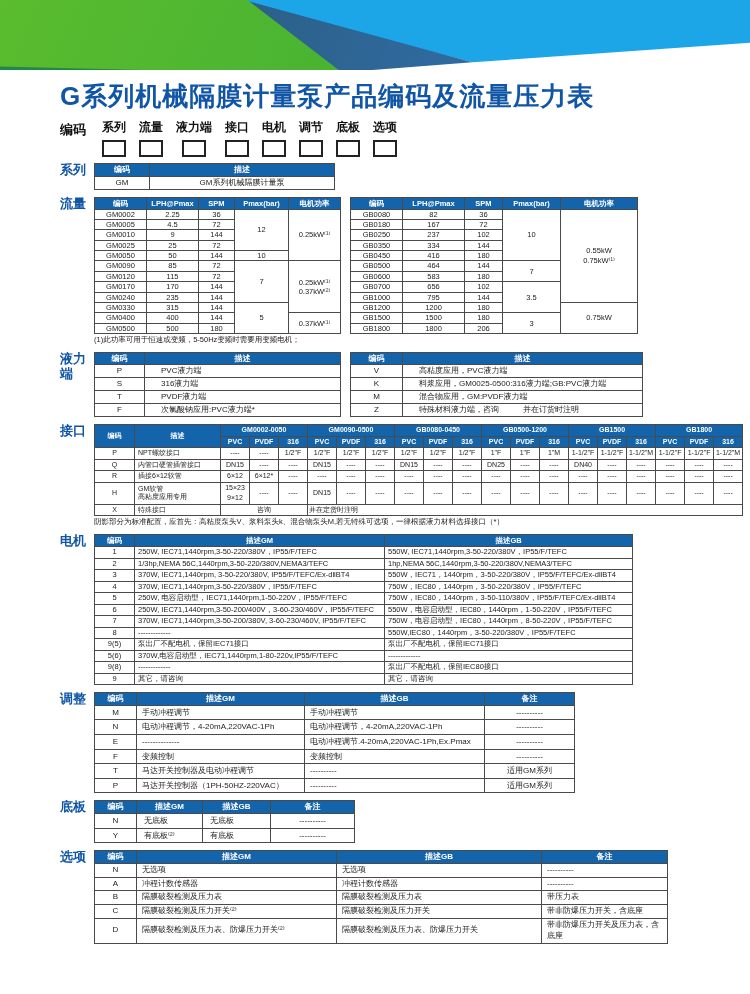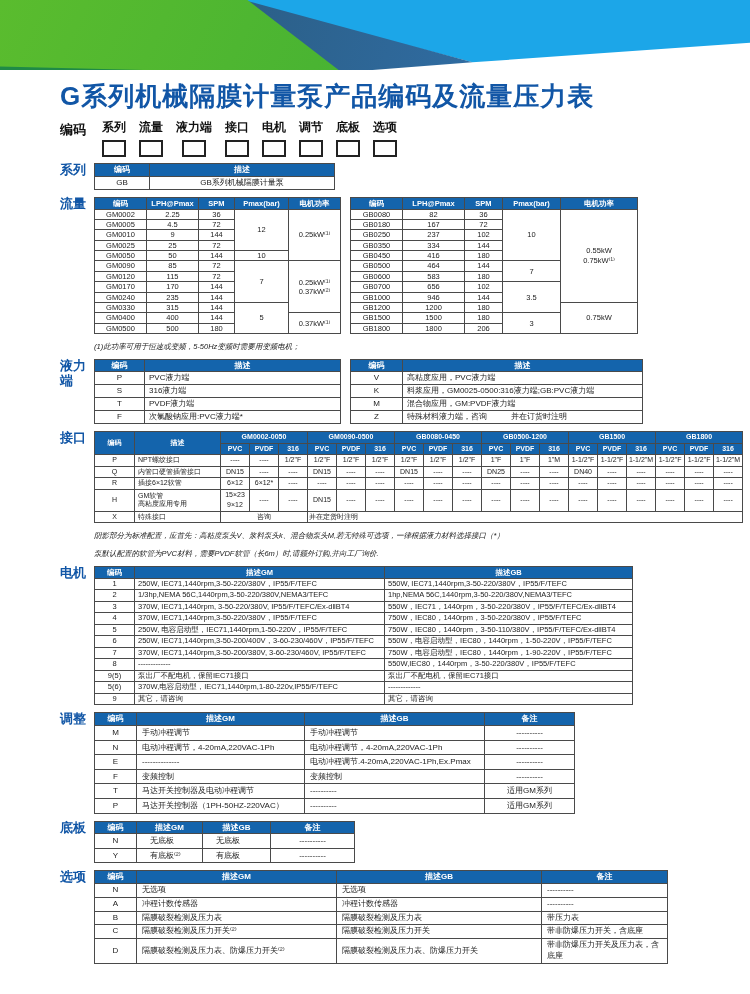--- a/index.html
+++ b/index.html
@@ -23,43 +23,43 @@
   .coding{display:flex;align-items:flex-start;margin:0 0 6px 60px;}
   .coding-label{font-size:13px;font-weight:bold;color:#111;width:42px;padding-top:2px;}
   .coding-fields{display:flex;gap:13px;}
   .code-field{text-align:center;}
   .cf-label{font-size:12px;font-weight:bold;color:#111;display:block;white-space:nowrap;}
   .cf-box{width:20px;height:13px;border:2px solid #222;display:block;margin:4px auto 0;background:#fff;}
   
   .sec{display:flex;margin:0 0 7px 60px;}
   .sec-label{width:34px;flex:0 0 34px;color:#1156a6;font-weight:bold;font-size:13px;line-height:1.15;padding-top:0;}
   .sec-body{flex:1;min-width:0;}
-  .note{font-size:7.5px;color:#222;line-height:1.3;white-space:pre-wrap;margin-top:8px;font-style:italic;}
+  .note{font-size:7.5px;color:#222;line-height:1.3;white-space:pre-wrap;margin-top:1px;}
   
   table{border-collapse:collapse;table-layout:fixed;}
   th,td{border:1px solid #4a4a4a;overflow:hidden;}
   th{background:#1464ac;color:#fff;font-weight:bold;font-size:8px;padding:1px 2px;text-align:center;line-height:1.2;}
   td{font-size:8px;padding:1px 2px;text-align:center;line-height:1.25;white-space:pre-line;background:#fff;color:#1c1c1c;}
   .t-series{width:240px;}
   .t-series td:nth-child(2){text-align:center;}
   .flow-wrap{display:flex;gap:9px;align-items:flex-start;}
   .t-flow{}
   .t-flow th{font-size:7.5px;padding:1px 1px;}
   .t-flow td{font-size:7.5px;padding:0 1px;line-height:1.25;}
-  .t-hyd td:nth-child(2){text-align:left;padding-left:4px;}
+  .t-hyd td:nth-child(2){text-align:left;padding-left:16px;}
   .t-iface th{font-size:7px;padding:0 1px;line-height:1.5;}
   .t-iface td{font-size:7px;padding:0 1px;line-height:1.5;white-space:pre-line;}
   .t-iface td:nth-child(2){text-align:left;padding-left:3px;line-height:1.25;}
   .t-motor th,.t-motor td{font-size:7.5px;}
   .t-motor td{white-space:nowrap;line-height:1.4;padding:0 3px;}
   .t-motor td:nth-child(2),.t-motor td:nth-child(3){text-align:left;}
   .t-adjust td{line-height:1.45;}
   .t-adjust td:nth-child(2),.t-adjust td:nth-child(3){text-align:left;padding-left:5px;}
   .t-base td{line-height:1.45;}
-  .t-base td:nth-child(2),.t-base td:nth-child(3){text-align:left;padding-left:13px;}
+  .t-base td:nth-child(2),.t-base td:nth-child(3){text-align:left;padding-left:7px;}
   .t-options td{line-height:1.35;}
   .t-options td:nth-child(2),.t-options td:nth-child(3),.t-options td:nth-child(4){text-align:left;padding-left:5px;}
 </style>
 </head>
 <body>
 
 <div class="banner">
   <div class="shape b-light"></div>
   <div class="shape b-dark"></div>
   <div class="shape b-greenline"></div>
@@ -115,22 +115,22 @@
           <col style="width: 185px;">
         </colgroup>
         <thead>
           <tr>
             <th>编码</th>
             <th>描述</th>
           </tr>
         </thead>
         <tbody>
           <tr>
-            <td>GB</td>
-            <td>GB系列机械隔膜计量泵</td>
+            <td>GM</td>
+            <td>GM系列机械隔膜计量泵</td>
           </tr>
         </tbody>
       </table>
   </div>
 </div>
 
 <div class="sec">
   <div class="sec-label">流量</div>
   <div class="sec-body">
     <div class="flow-wrap">
@@ -280,21 +280,21 @@
               <td>180</td>
             </tr>
             <tr>
               <td>GB0700</td>
               <td>656</td>
               <td>102</td>
               <td rowspan="3">3.5</td>
             </tr>
             <tr>
               <td>GB1000</td>
-              <td>946</td>
+              <td>795</td>
               <td>144</td>
             </tr>
             <tr>
               <td>GB1200</td>
               <td>1200</td>
               <td>180</td>
               <td rowspan="3">0.75kW</td>
             </tr>
             <tr>
               <td>GB1500</td>
@@ -533,21 +533,20 @@
           </tr>
           <tr>
             <td>X</td>
             <td>特殊接口</td>
             <td colspan="3">咨询</td>
             <td colspan="15" style="text-align: left;">并在定货时注明</td>
           </tr>
         </tbody>
       </table>
     <div class="note">阴影部分为标准配置，应首先：高粘度泵头V、浆料泵头k、混合物泵头M,若无特殊可选项，一律根据液力材料选择接口（*）</div>
-    <div class="note">泵默认配置的软管为PVC材料，需要PVDF软管（长6m）时,请额外订购,并向工厂询价.</div>
   </div>
 </div>
 
 <div class="sec">
   <div class="sec-label">电机</div>
   <div class="sec-body">
     <table class="t-motor" style="width: 538px;">
         <colgroup>
           <col style="width: 40px;">
           <col style="width: 250px;">
@@ -587,36 +586,41 @@
             <td>750W，IEC80，1440rpm，3-50-110/380V，IP55/F/TEFC/Ex-dllBT4</td>
           </tr>
           <tr>
             <td>6</td>
             <td>250W, IEC71,1440rpm,3-50-200/400V，3-60-230/460V，IP55/F/TEFC</td>
             <td>550W，电容启动型，IEC80，1440rpm，1-50-220V，IP55/F/TEFC</td>
           </tr>
           <tr>
             <td>7</td>
             <td>370W, IEC71,1440rpm,3-50-200/380V, 3-60-230/460V, IP55/F/TEFC</td>
-            <td>750W，电容启动型，IEC80，1440rpm，1-90-220V，IP55/F/TEFC</td>
+            <td>750W，电容启动型，IEC80，1440rpm，8-50-220V，IP55/F/TEFC</td>
           </tr>
           <tr>
             <td>8</td>
             <td>-------------</td>
             <td>550W,IEC80，1440rpm，3-50-220/380V，IP55/F/TEFC</td>
           </tr>
           <tr>
             <td>9(5)</td>
             <td>泵出厂不配电机，保留IEC71接口</td>
             <td>泵出厂不配电机，保留IEC71接口</td>
           </tr>
           <tr>
             <td>5(6)</td>
             <td>370W,电容启动型，IEC71,1440rpm,1-80-220v,IP55/F/TEFC</td>
             <td>-------------</td>
+          </tr>
+          <tr>
+            <td>9(8)</td>
+            <td>-------------</td>
+            <td>泵出厂不配电机，保留IEC80接口</td>
           </tr>
           <tr>
             <td>9</td>
             <td>其它，请咨询</td>
             <td>其它，请咨询</td>
           </tr>
         </tbody>
       </table>
   </div>
 </div>

